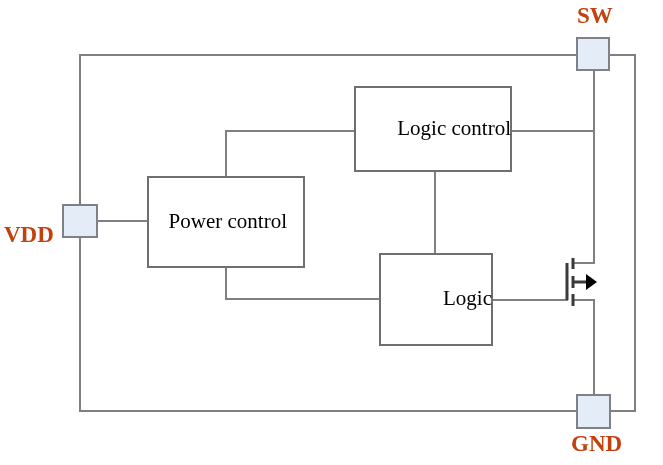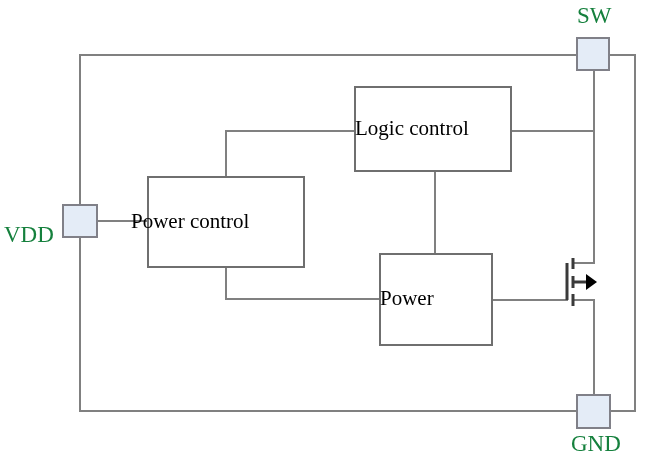--- a/index.html
+++ b/index.html
@@ -48,31 +48,32 @@
   }
   .fet-arrow {
     fill: #000000;
     stroke: none;
   }
   .block-label {
     position: absolute;
     font-family: "Liberation Serif", "DejaVu Serif", serif;
     font-size: 21px;
     color: #000000;
-    text-align: left;
+    text-align: right;
     white-space: nowrap;
     line-height: 1;
   }
   .pin-label {
     position: absolute;
     font-family: "Liberation Serif", "DejaVu Serif", serif;
     font-size: 23px;
-    color: #15803d;
+    color: #c2410c;
     white-space: nowrap;
     line-height: 1;
+    font-weight: bold;
   }
   #label-logic-control {
     left: 355px;
     top: 118px;
     width: 156px;
   }
   #label-power-control {
     left: 131px;
     top: 211px;
     width: 156px;
@@ -149,21 +150,21 @@
     <rect class="pad-rect" x="63" y="205" width="34" height="32"></rect>
     <rect class="pad-rect" x="577" y="38" width="32" height="32"></rect>
     <rect class="pad-rect" x="577" y="395" width="33" height="33"></rect>
 
   </svg>
 
   <div class="block-label" id="label-logic-control">Logic control</div>
 
   <div class="block-label" id="label-power-control">Power control</div>
 
-  <div class="block-label" id="label-driver">Power</div>
+  <div class="block-label" id="label-driver">Logic</div>
 
   <div class="pin-label" id="label-vdd">VDD</div>
 
   <div class="pin-label" id="label-sw">SW</div>
 
   <div class="pin-label" id="label-gnd">GND</div>
 
 </div>
 
 </body></html>

